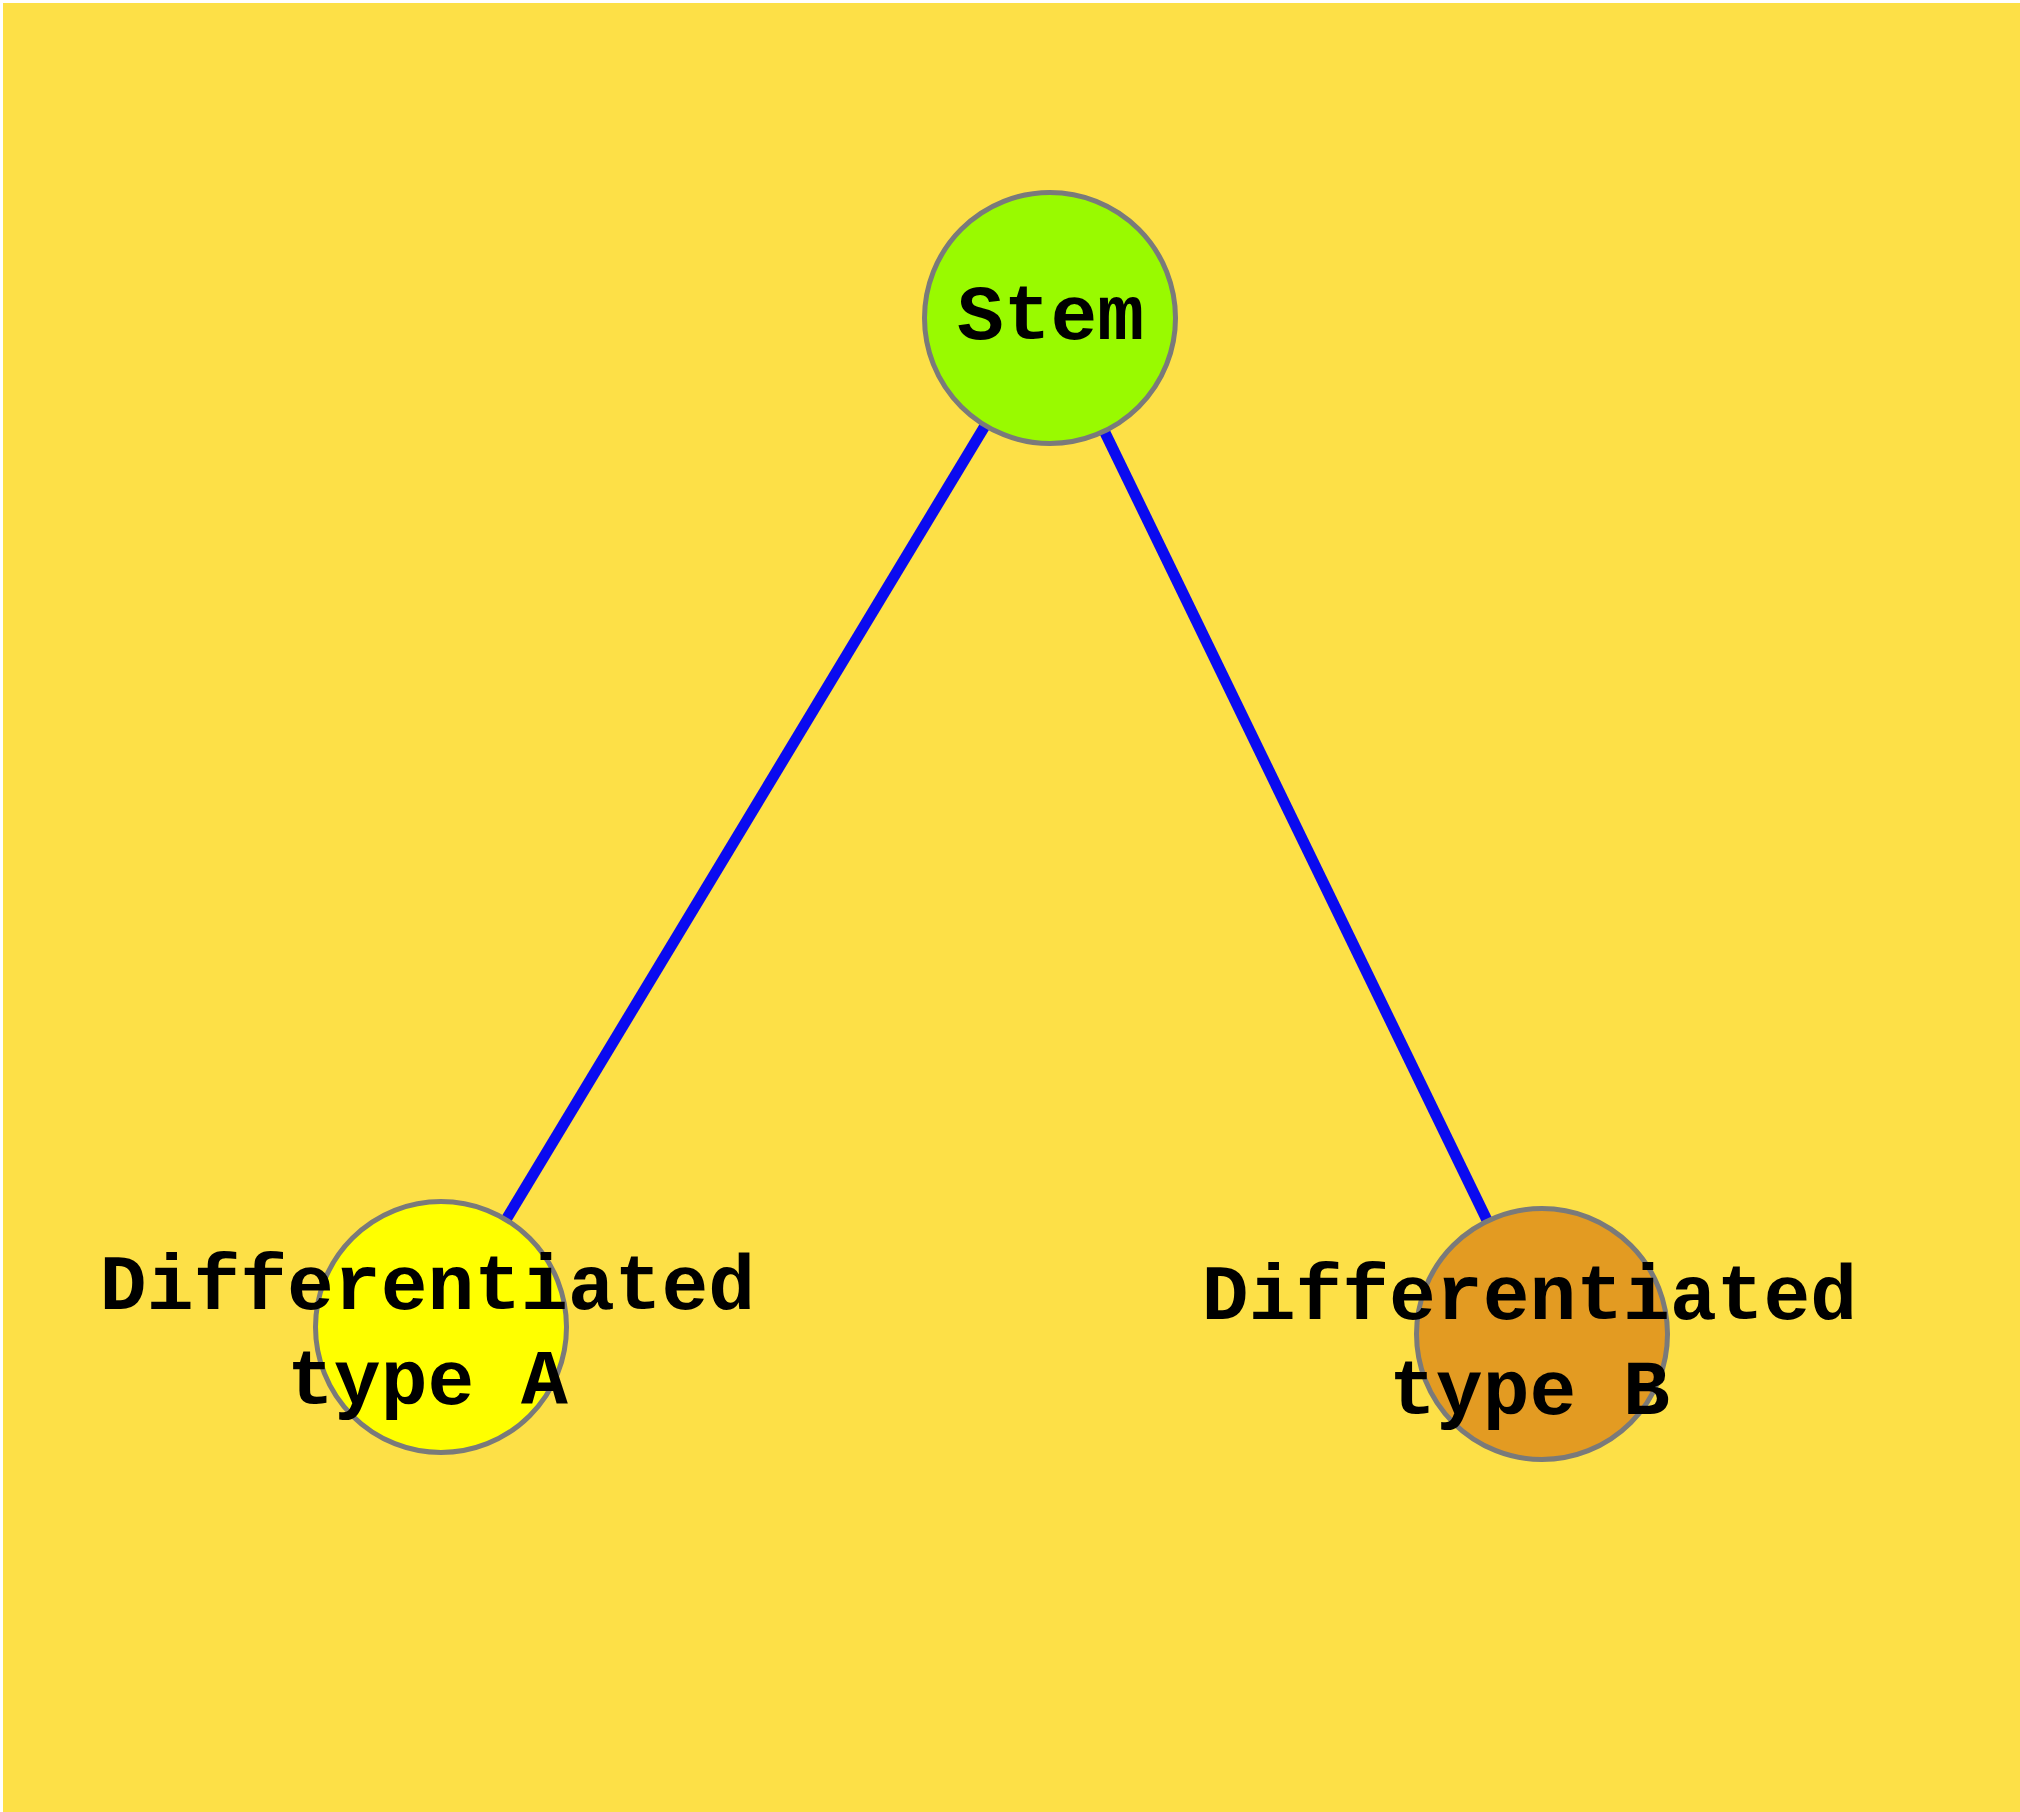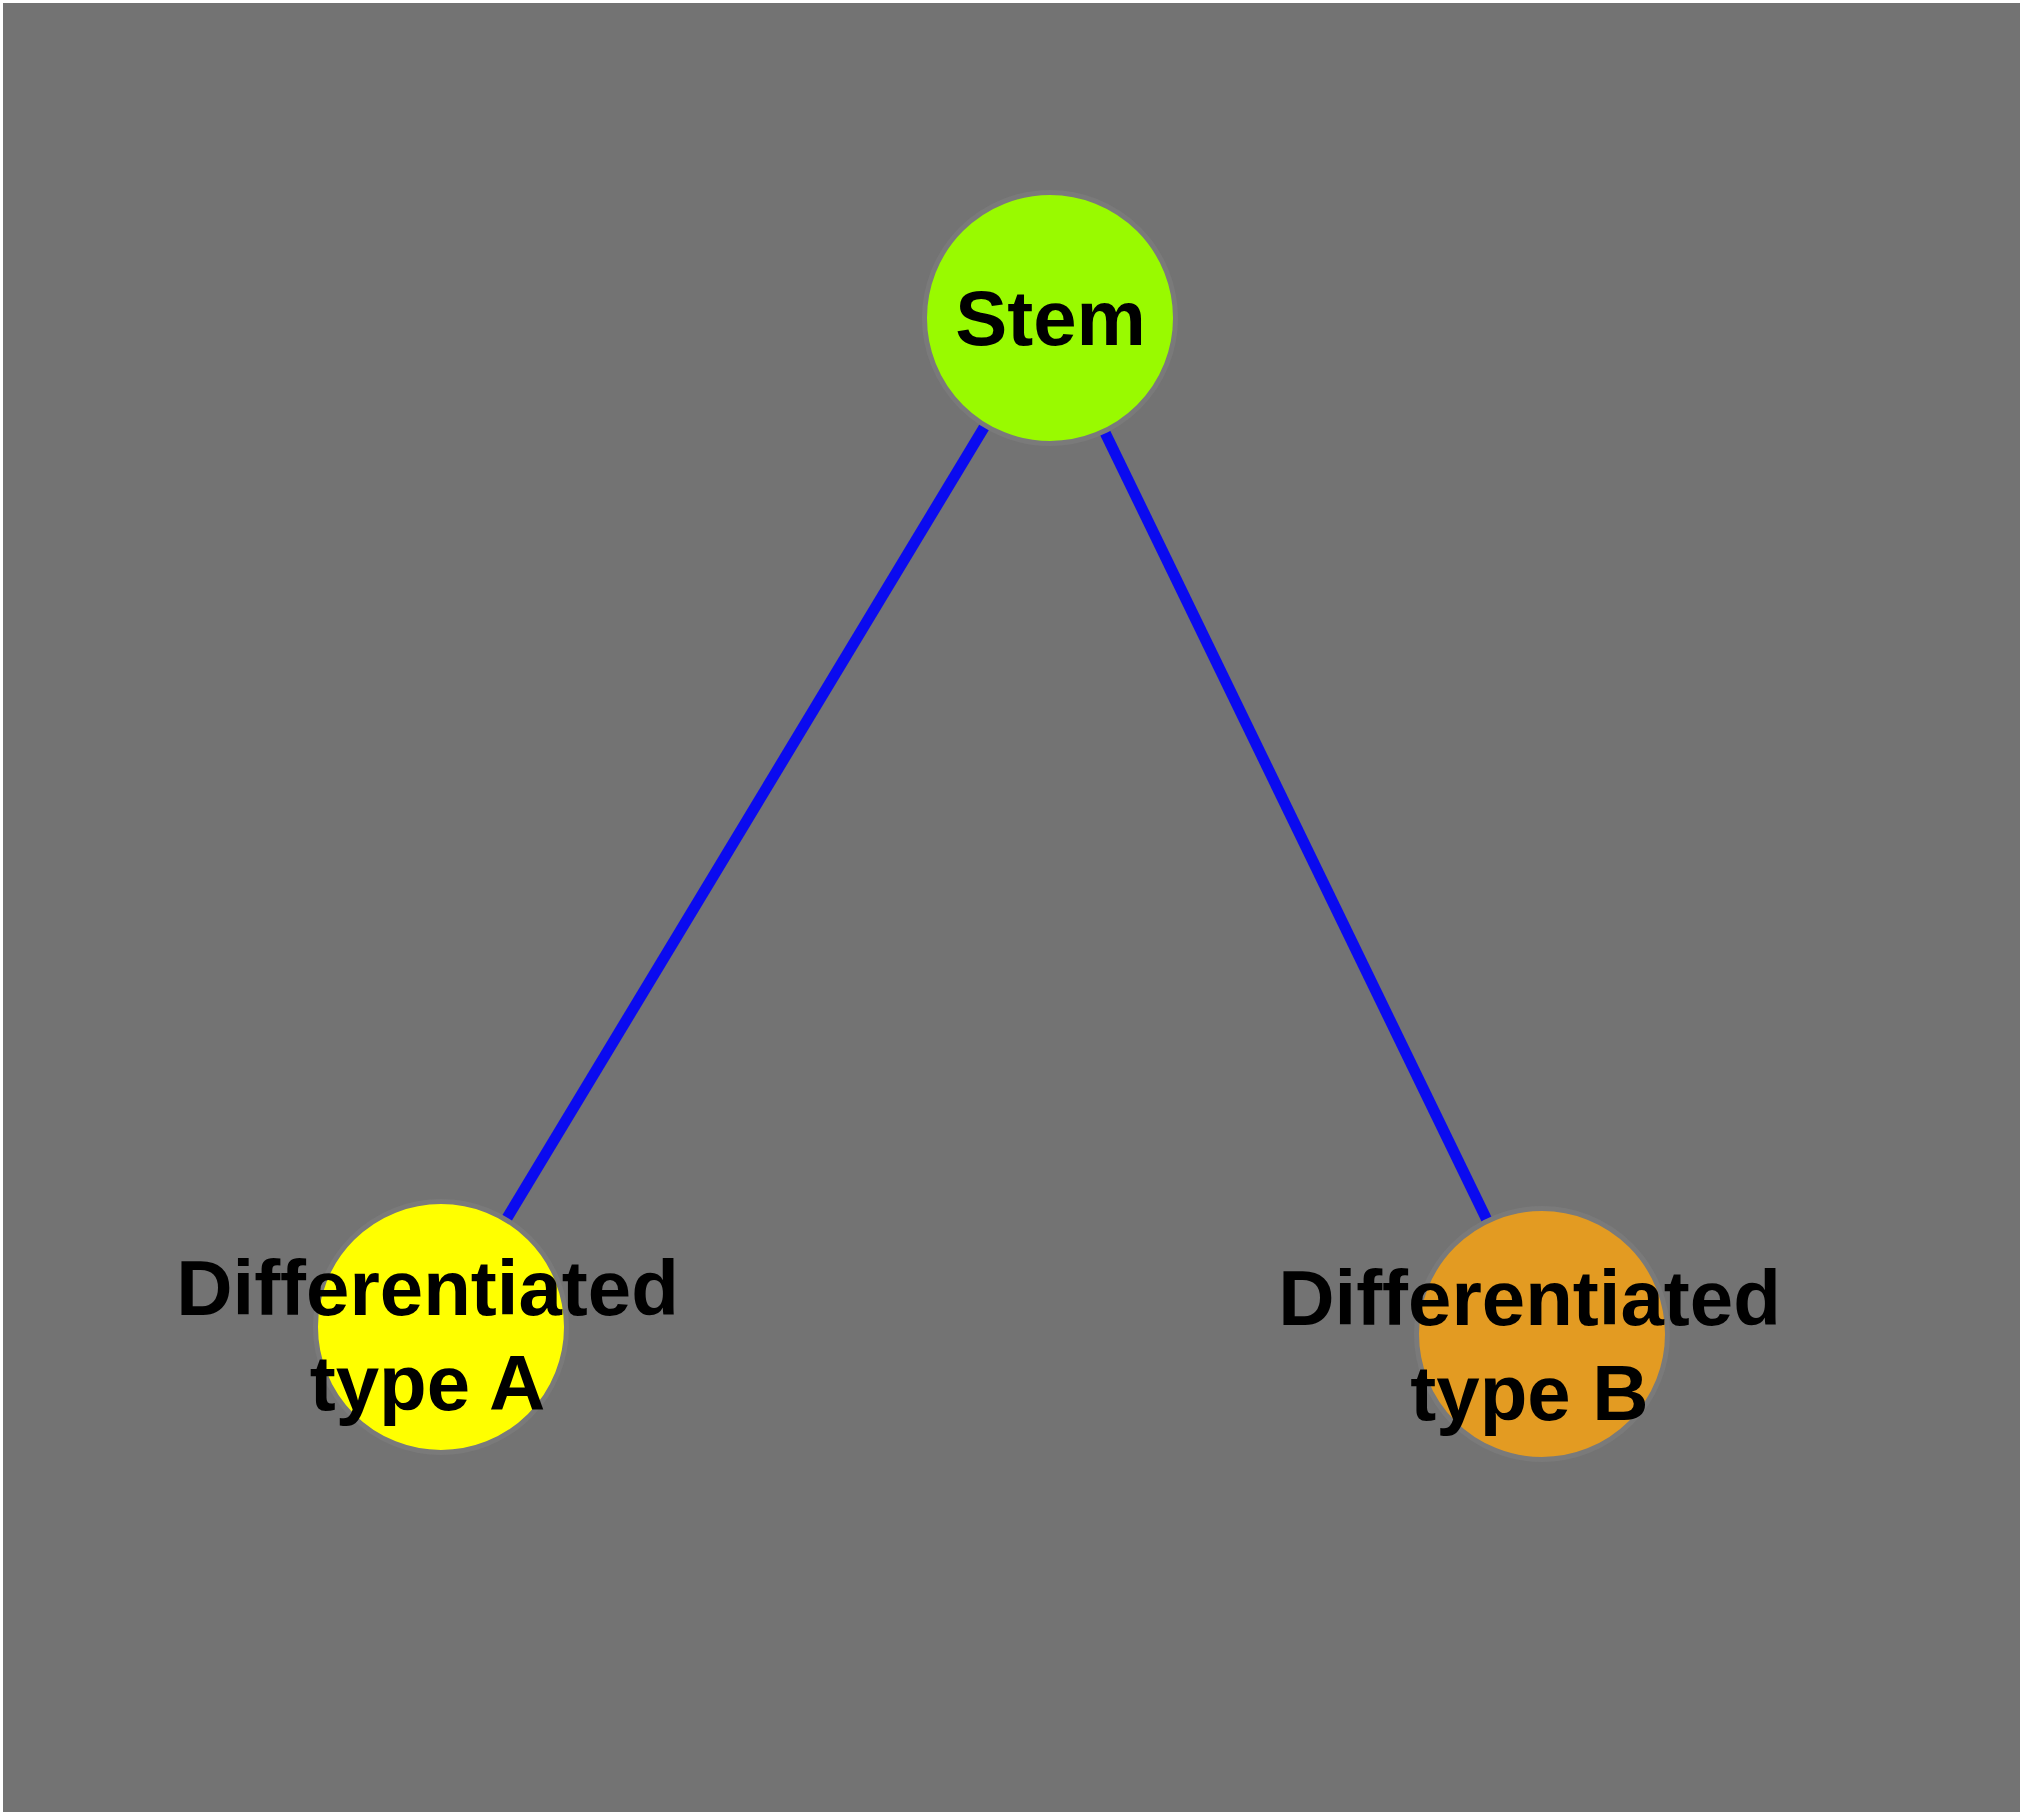--- a/index.html
+++ b/index.html
@@ -54,21 +54,21 @@
     letter-spacing: 0px;
   }
   .label-stem   { left: 1048px; top: 316px;  }
   .label-type-a { left: 425px;  top: 1333px; }
   .label-type-b { left: 1527px; top: 1343px; }
 </style>
 </head>
 <body>
 
 <div class="page">
-  <div class="canvas" style="background-color: #737373;">
+  <div class="canvas" style="background-color: #fde047; font-family: Liberation Mono, monospace;">
 
     <svg class="edge-layer" viewBox="0 0 2381 2135" xmlns="http://www.w3.org/2000/svg">
       <line x1="1235" y1="372" x2="517" y2="1562" stroke-width="13" style="stroke: rgb(10, 10, 240);"></line>
       <line x1="1235" y1="372" x2="1816" y2="1570" stroke-width="13" style="stroke: rgb(10, 10, 240);"></line>
     </svg>
 
     <div class="node node-stem" style="background-color: rgb(153, 250, 0); border-color: rgb(122, 122, 122);"></div>
 
     <div class="node node-type-a" style="background-color: rgb(255, 255, 0); border-color: rgb(122, 122, 122);"></div>
 

